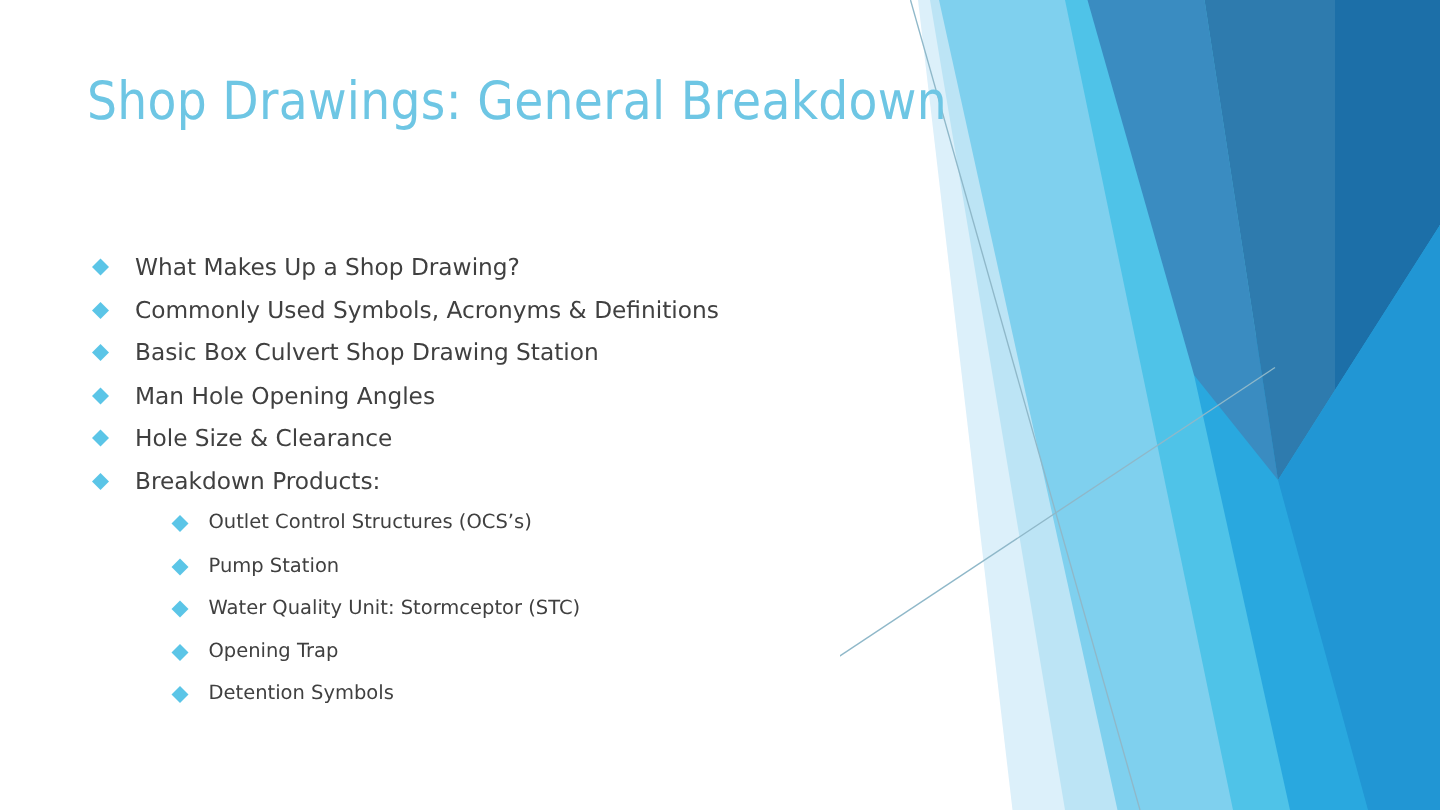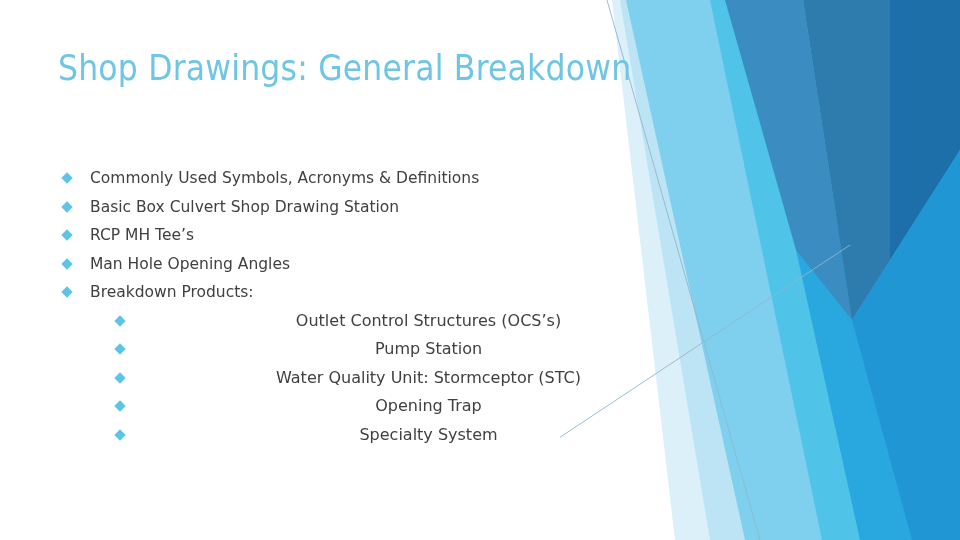--- a/index.html
+++ b/index.html
@@ -77,24 +77,23 @@
     width: 8px;
     height: 8px;
     margin-top: -4px;
     background: #5BC5E7;
     transform: rotate(45deg);
   }
   ul.lvl2 {
     margin-left: 55px;
   }
   ul.lvl2 > li.bullet {
-    font-size: 16px;
+    font-size: 13px;
     line-height: 28.5px;
     padding-left: 26px;
-    text-align: center;
   }
   ul.lvl2 > li.bullet > .diamond {
     left: 3px;
     width: 8px;
     height: 8px;
     margin-top: -4px;
   }
   .label { display: inline; }
 </style>
 </head>
@@ -133,42 +132,46 @@
         <line x1="-155" y1="540" x2="290" y2="245" stroke="#8FB8C9" stroke-width="0.9"></line>
       </g>
     </svg>
   </div>
 
   <div class="title">Shop Drawings: General Breakdown</div>
 
   <div class="body-area">
     <ul class="lvl1">
 
+      <li class="bullet">
+        <span class="diamond"></span>
+        <span class="label">What Makes Up a Shop Drawing?</span>
+      </li>
 
       <li class="bullet">
         <span class="diamond"></span>
         <span class="label">Commonly Used Symbols, Acronyms &amp; Definitions</span>
       </li>
 
       <li class="bullet">
         <span class="diamond"></span>
         <span class="label">Basic Box Culvert Shop Drawing Station</span>
       </li>
 
 
-      <li class="bullet">
-        <span class="diamond"></span>
-        <span class="label">RCP MH Tee’s</span>
-      </li>
 
       <li class="bullet">
         <span class="diamond"></span>
         <span class="label">Man Hole Opening Angles</span>
       </li>
 
+      <li class="bullet">
+        <span class="diamond"></span>
+        <span class="label">Hole Size &amp; Clearance</span>
+      </li>
 
       <li class="bullet">
         <span class="diamond"></span>
         <span class="label">Breakdown Products:</span>
       </li>
 
     </ul>
 
     <ul class="lvl2">
 
@@ -187,19 +190,19 @@
         <span class="label">Water Quality Unit: Stormceptor (STC)</span>
       </li>
 
       <li class="bullet">
         <span class="diamond"></span>
         <span class="label">Opening Trap</span>
       </li>
 
       <li class="bullet">
         <span class="diamond"></span>
-        <span class="label">Specialty System</span>
+        <span class="label">Detention Symbols</span>
       </li>
 
     </ul>
   </div>
 
 </div>
 
 </body></html>

